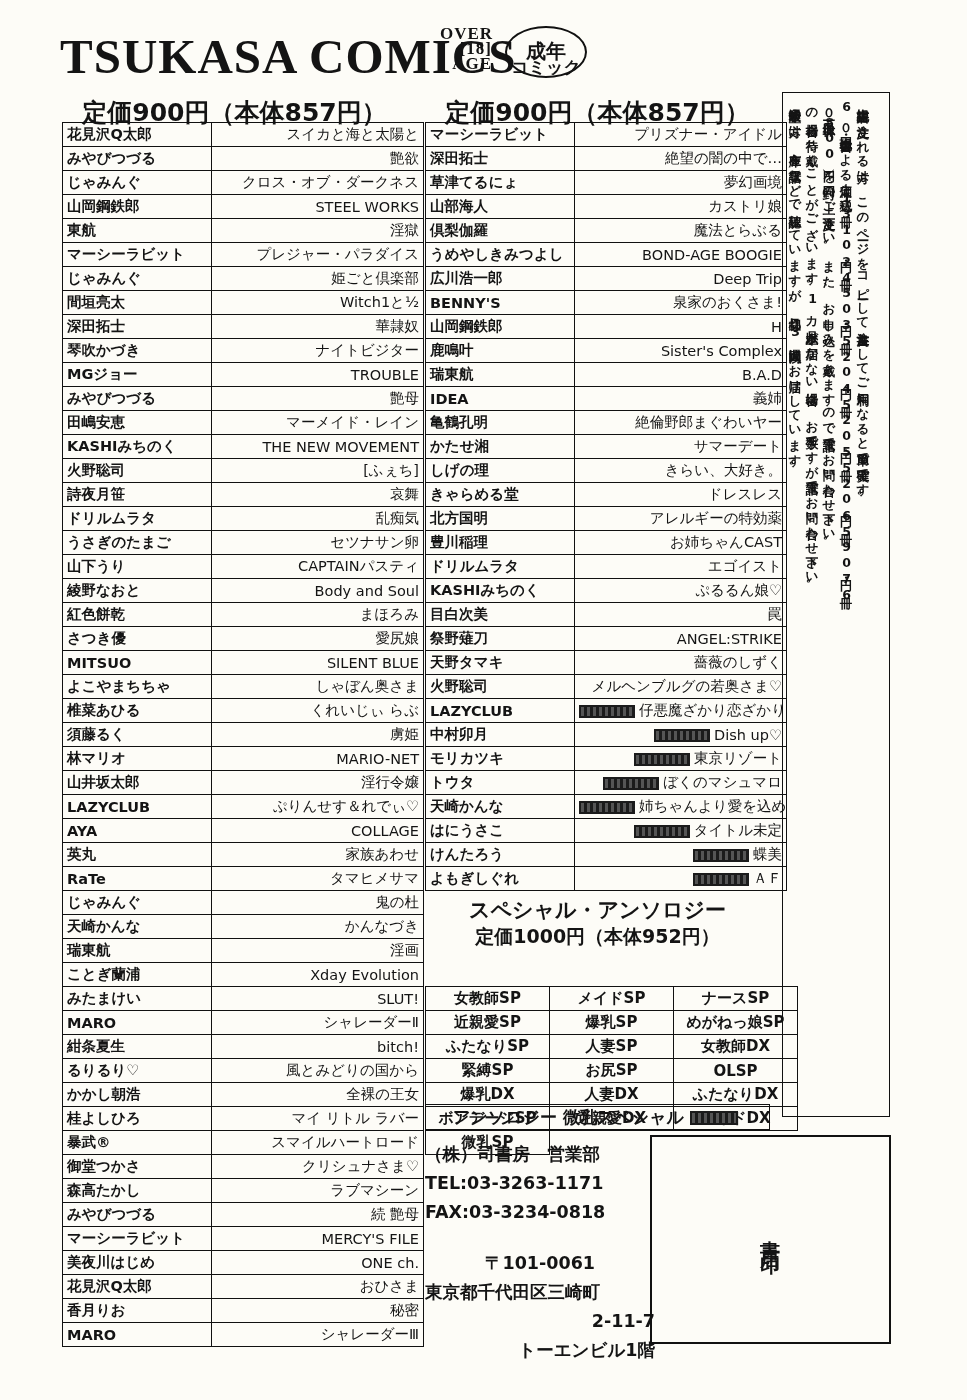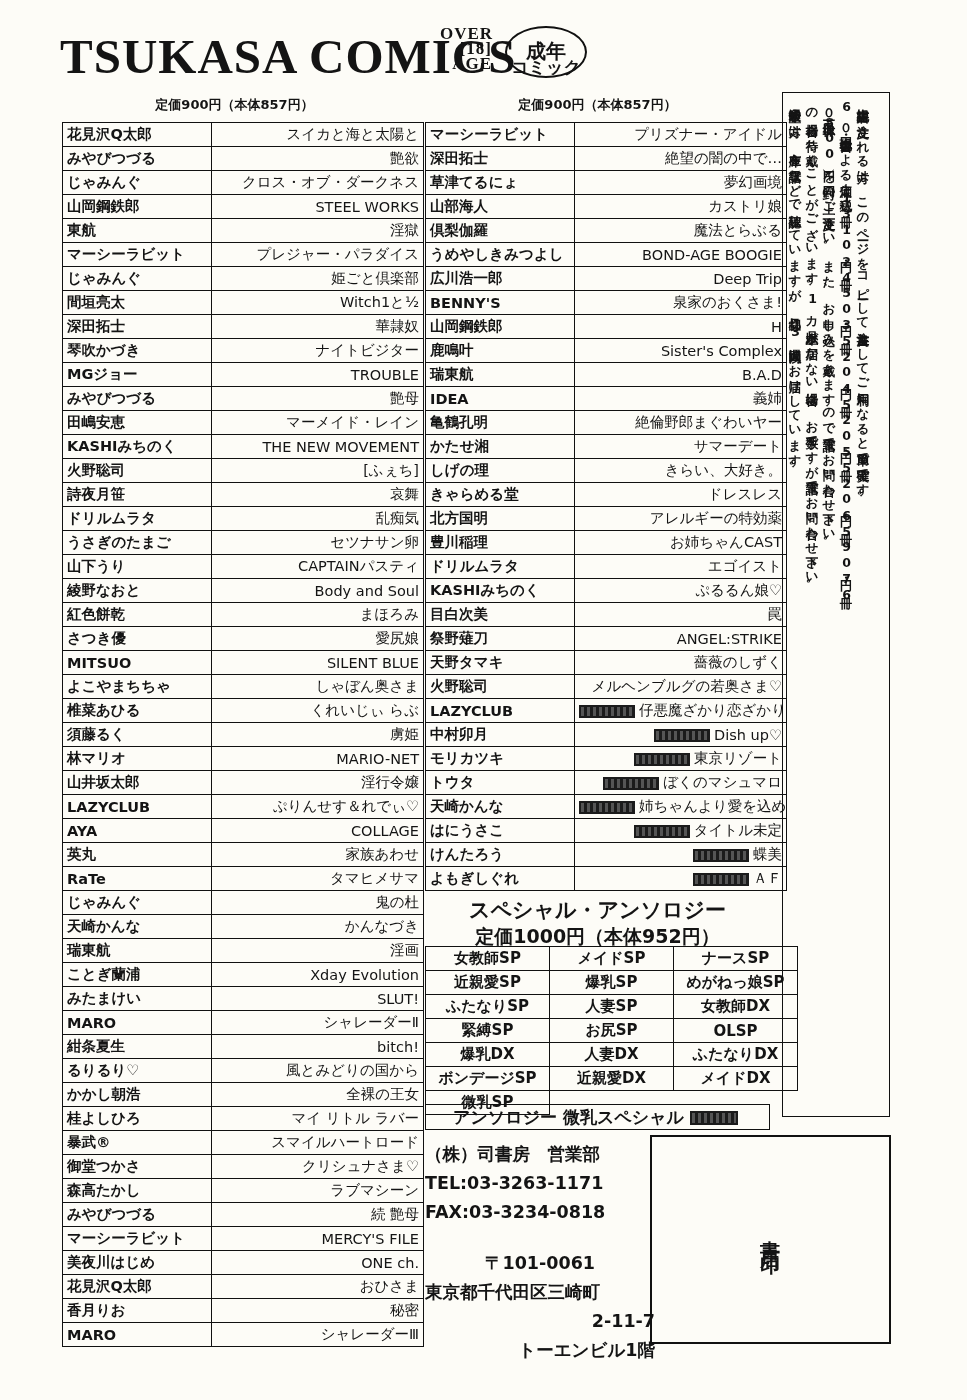--- a/index.html
+++ b/index.html
@@ -30,21 +30,21 @@
   .seinen{
     position:absolute;left:505px;top:26px;
     width:78px;height:48px;border:2px solid #111;border-radius:50%;
     text-align:center;
   }
   .seinen .s1{display:block;font-size:20px;font-weight:bold;line-height:22px;margin-top:12px;}
   .seinen .s2{display:block;font-size:17px;font-weight:bold;line-height:11px;}
 
   
   .price-cap{
-    position:absolute;font-weight:bold;font-size:13px;text-align:center;
+    position:absolute;font-weight:bold;font-size:25px;text-align:center;
     white-space:nowrap;
   }
   #price-left{left:62px;top:96px;width:345px;}
   #price-right{left:425px;top:96px;width:345px;}
 
   
   .tbl{position:absolute;border-collapse:collapse;table-layout:fixed;}
   .tbl td{
     border:1px solid #111;
     font-size:14.5px;
@@ -68,21 +68,21 @@
     content:"";position:absolute;left:2px;top:2px;right:2px;bottom:2px;
     background:repeating-linear-gradient(90deg,#555 0 3px,#1b1b1b 3px 6px);
   }
 
   
   .sp-head{
     position:absolute;left:425px;top:897px;width:345px;text-align:center;
     font-weight:bold;font-size:21px;line-height:26px;
   }
   .sp-head .l2{font-size:19px;display:block;}
-  #sp-table{left:425px;top:946px;width:345px;}
+  #sp-table{left:425px;top:986px;width:345px;}
   #sp-table td{
     text-align:center;font-weight:bold;font-size:15px;height:23px;width:115px;
   }
   #sp-table td.empty{border:none;}
 
   .anth-row{
     position:absolute;left:425px;top:1104px;width:345px;height:26px;
     border:1px solid #111;box-sizing:border-box;
     font-weight:bold;font-size:17px;text-align:center;line-height:24px;
   }

